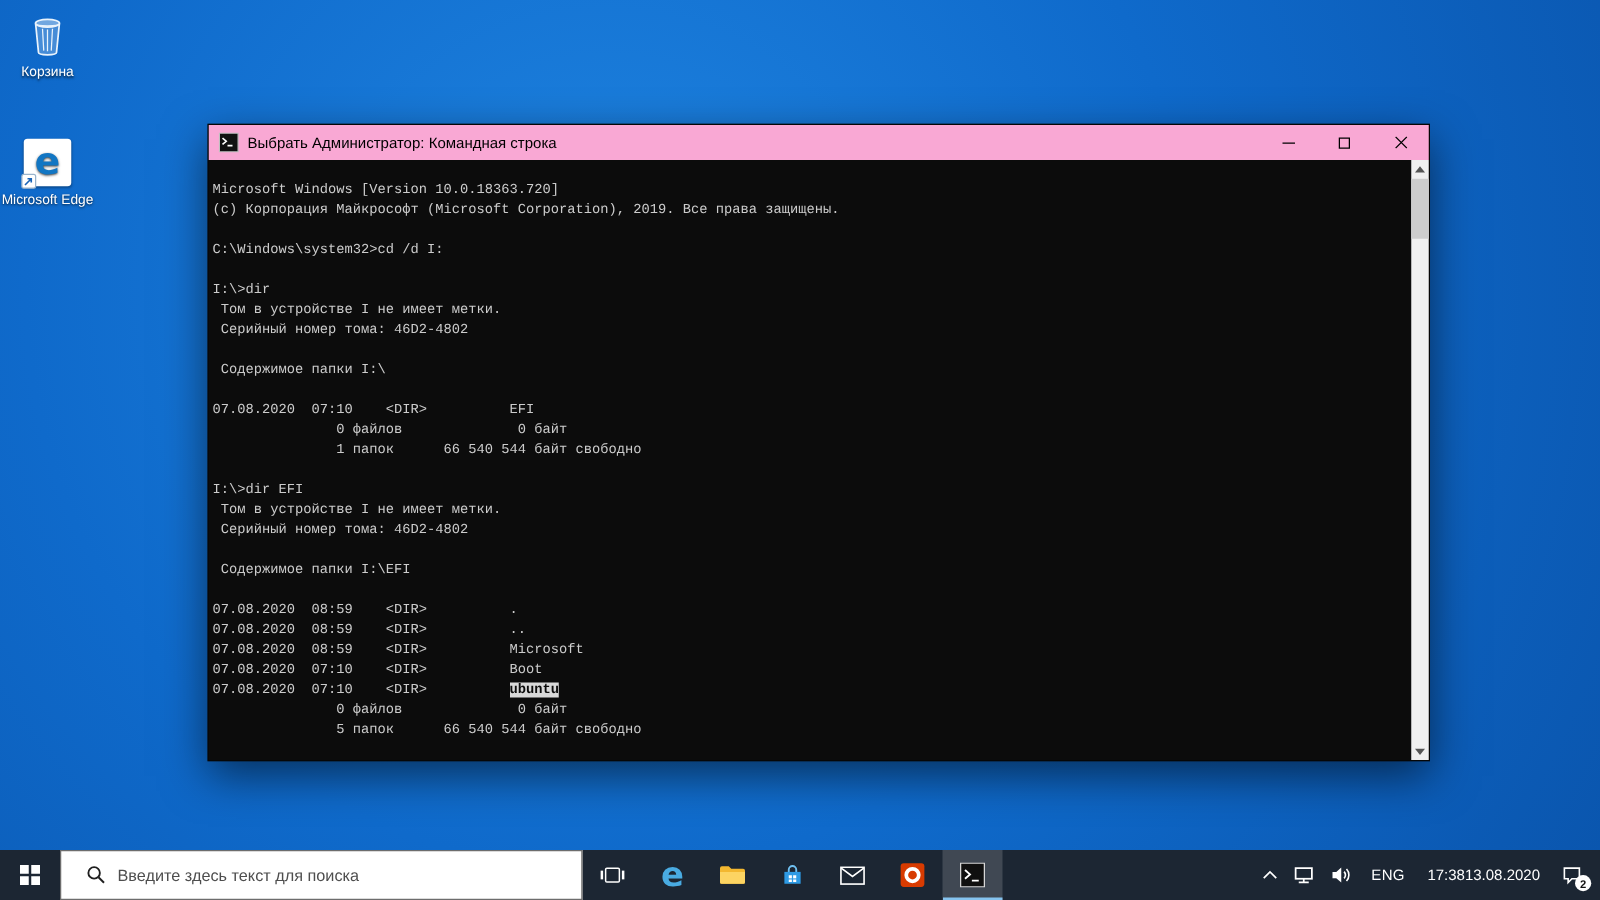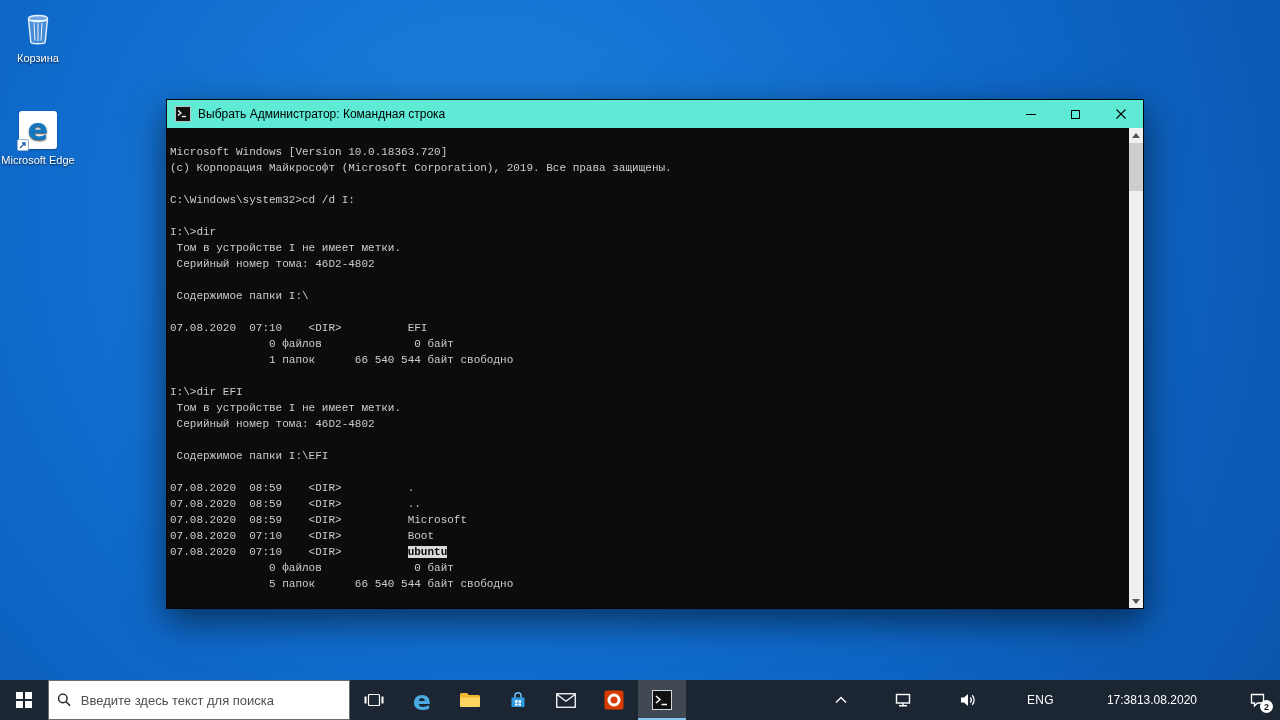--- a/index.html
+++ b/index.html
@@ -28,21 +28,21 @@
     display: flex; align-items: center; justify-content: center;
   }
 
   
   .cmd-window {
     position: absolute; left: 166px; top: 99px; width: 978px; height: 510px;
     box-shadow: 0 12px 34px rgba(0,0,0,.55);
     border: 1px solid rgba(0,0,0,.45);
     background: #0c0c0c;
   }
-  .titlebar { height: 28px; background: #5eead4; display: flex; align-items: center; padding-left: 8px; }
+  .titlebar { height: 28px; background: #f9a8d4; display: flex; align-items: center; padding-left: 8px; }
   .titlebar-icon { width: 16px; height: 16px; margin-right: 7px; flex: 0 0 auto; }
   .titlebar-title { font-size: 12px; color: #000; white-space: nowrap; }
   .controls { margin-left: auto; display: flex; height: 100%; }
   .ctrl { width: 45px; height: 100%; display: flex; align-items: center; justify-content: center; cursor: default; }
   .glyph-min { width: 10px; height: 1px; background: #000; display: block; }
   .glyph-max { width: 9px; height: 9px; border: 1px solid #000; display: block; }
 
   .term {
     position: absolute; left: 0; top: 28px; right: 0; bottom: 0;
     background: #0c0c0c; color: #cccccc;
@@ -66,30 +66,30 @@
   .taskbar {
     position: absolute; left: 0; bottom: 0; width: 1280px; height: 40px;
     background: #1c2633; display: flex; align-items: stretch; z-index: 10;
   }
   .tb-btn { width: 48px; display: flex; align-items: center; justify-content: center; cursor: default; flex: 0 0 auto; }
   .tb-btn.active { background: rgba(255,255,255,.16); box-shadow: inset 0 -2px 0 #85c3ef; }
   .start-grid { display: grid; grid-template-columns: 7px 7px; grid-template-rows: 7px 7px; gap: 2px; }
   .start-grid span { background: #fff; display: block; }
 
   .search {
-    width: 302px; background: #fff; border: 1px solid #6d6d6d;
-    display: flex; align-items: center; gap: 9px; padding-left: 8px; flex: 0 0 auto;
+    width: 418px; background: #fff; border: 1px solid #6d6d6d;
+    display: flex; align-items: center; gap: 9px; padding-left: 20px; flex: 0 0 auto;
   }
   .search input {
     border: none; outline: none; background: transparent;
     font-family: "Liberation Sans", sans-serif; font-size: 13px; color: #222; width: 290px;
   }
   .search input::placeholder { color: #4e4e4e; opacity: 1; }
 
-  .tray { margin-left: auto; display: flex; align-items: flex-end; height: 100%; gap: 35px; }
+  .tray { margin-left: auto; display: flex; align-items: flex-end; height: 100%; }
   .tray-item { display: flex; align-items: center; justify-content: center; height: 100%; padding: 0 6px; color: #fff; cursor: default; }
   .lang { font-size: 12px; padding: 0 9px; letter-spacing: .3px; }
   .clock { flex-direction: row; line-height: 14px; font-size: 12px; text-align: right; padding: 16px 9px; }
   .notif { position: relative; padding: 0 14px 0 8px; }
   .badge {
     position: absolute; right: 7px; bottom: 7px; width: 13px; height: 13px;
     background: #fff; color: #111; border-radius: 50%;
     font-size: 9px; font-weight: bold; display: flex; align-items: center; justify-content: center;
   }
 </style>

